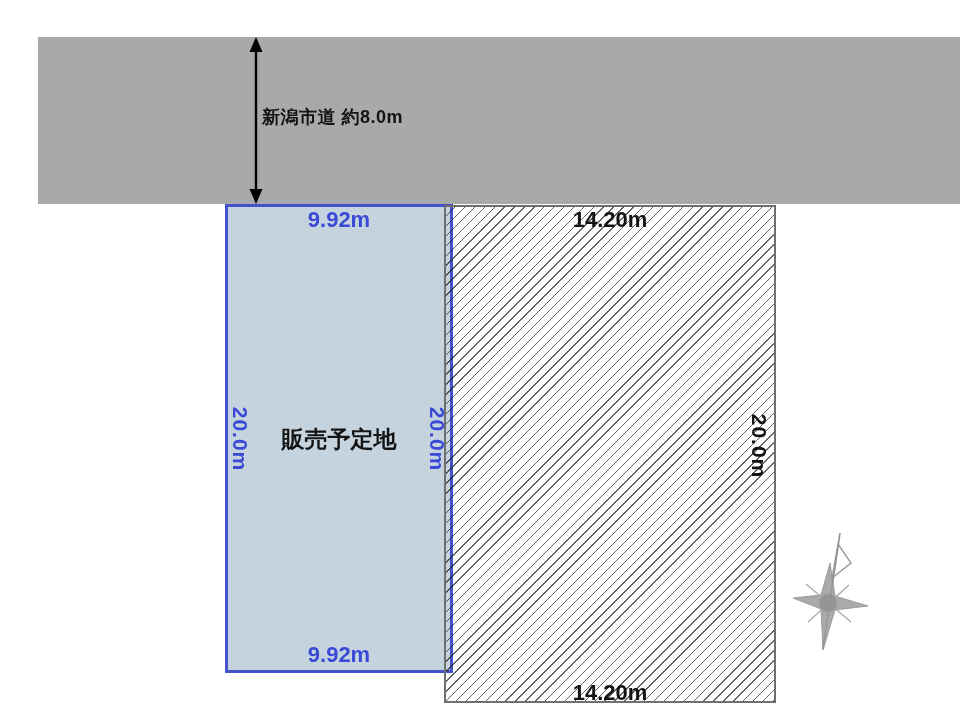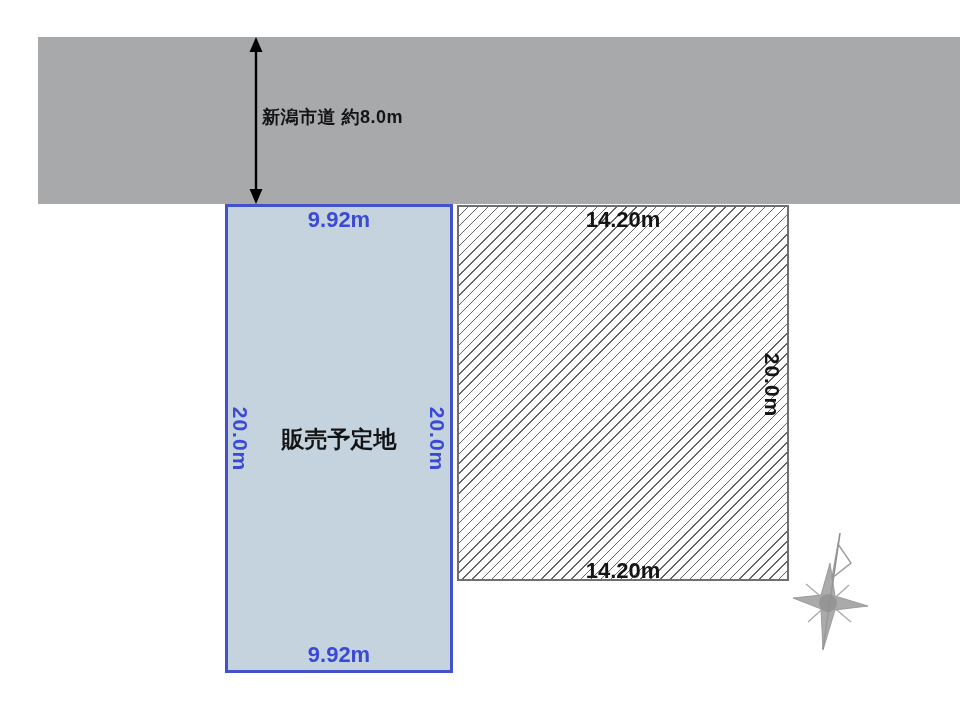--- a/index.html
+++ b/index.html
@@ -59,21 +59,21 @@
   .dim.v-right{right:1px;}
   .dim.v-right-hatch{right:3px;top:calc(50% - 8px);}
   .sale-plot-caption{
     position:absolute;left:0;right:0;top:50%;
     transform:translateY(-50%);
     text-align:center;color:var(--ink);
     font-size:23px;font-weight:600;line-height:36px;
   }
   
   .excluded-plot{
-    position:absolute;left:419px;top:205px;width:332px;height:376px;
+    position:absolute;left:406px;top:205px;width:332px;height:498px;
     box-sizing:border-box;
     border:2px solid var(--hatch-border);
     background:repeating-linear-gradient(
       135deg,
       transparent 0px, transparent 6px,
       rgba(25,25,25,0.68) 6px, rgba(25,25,25,0.68) 7px
     );
   }
   .excluded-label{
     position:absolute;left:50%;top:calc(50% - 9px);

